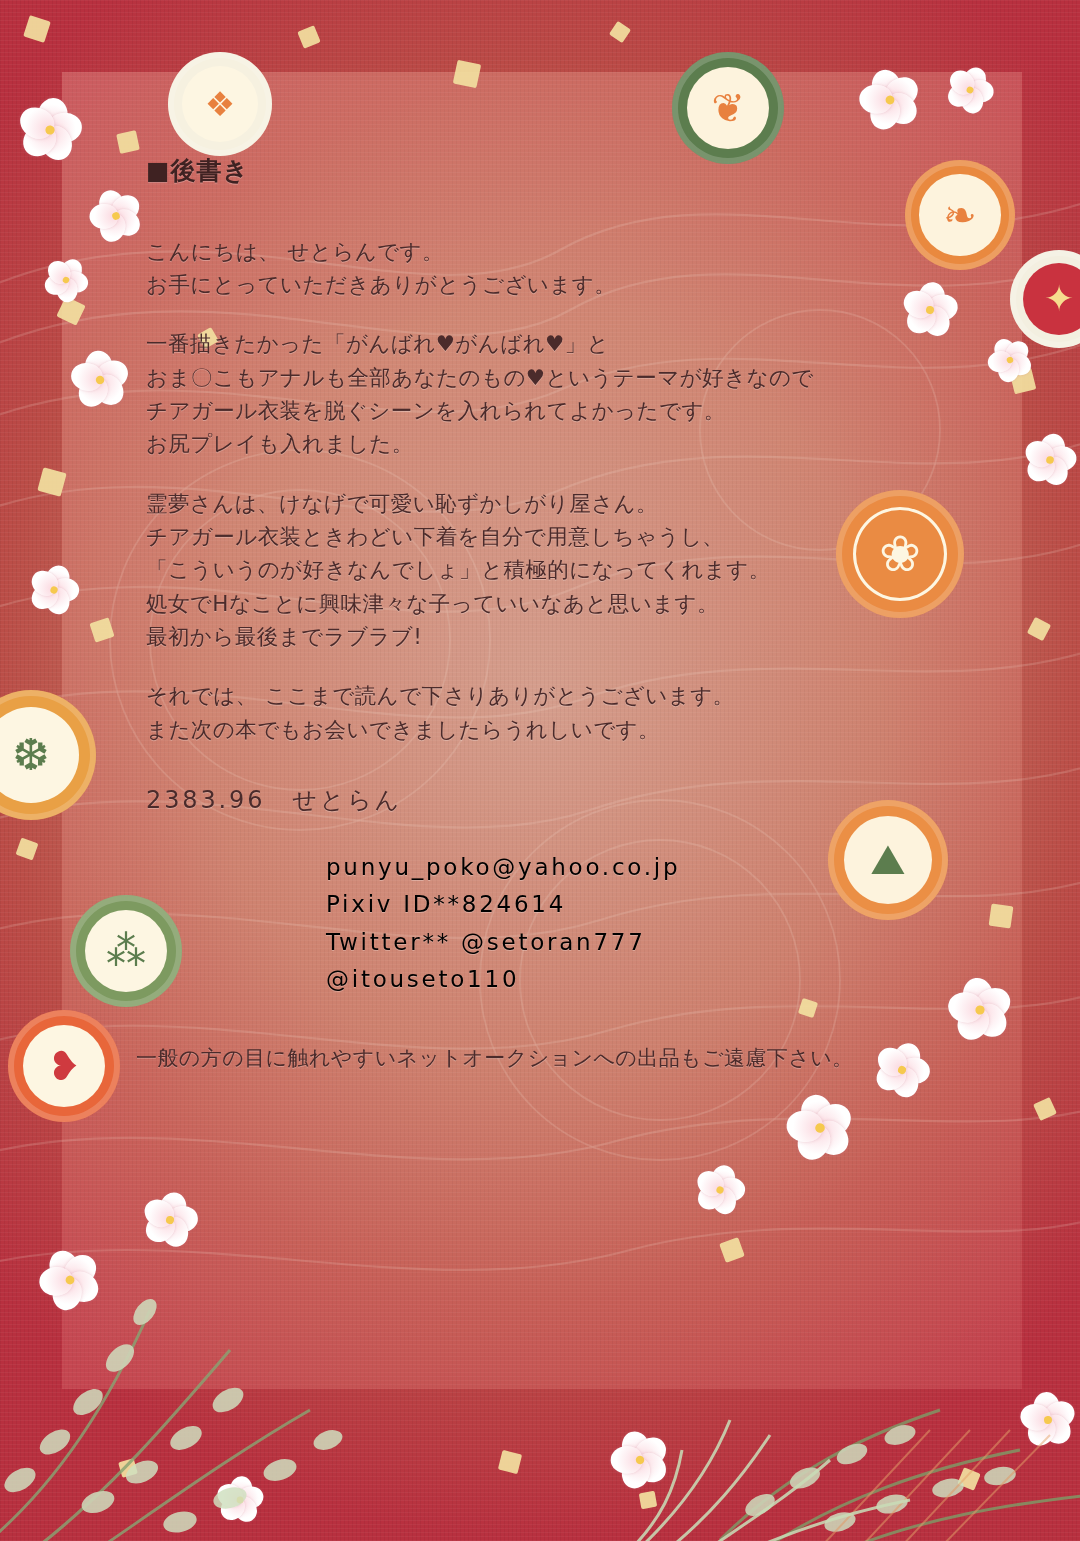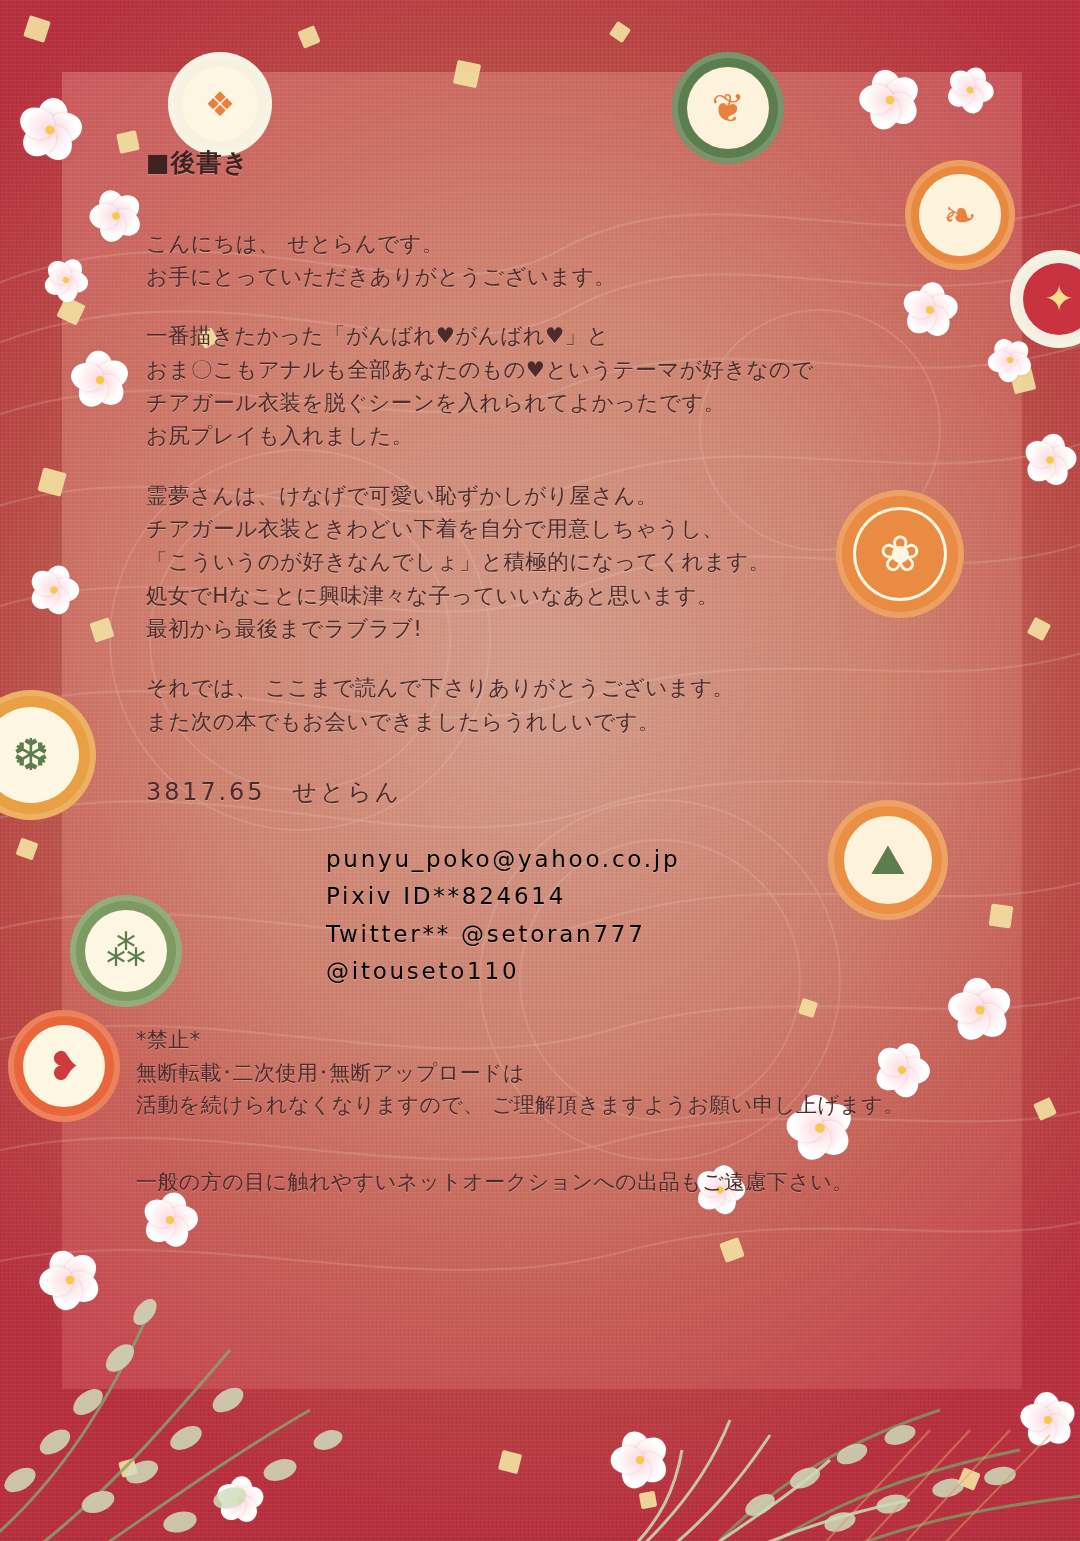--- a/index.html
+++ b/index.html
@@ -95,21 +95,21 @@
     background: #f6c94e; border-radius: 50%;
   }
 
   
   .spray { position: absolute; opacity: .92; }
   .spray svg { display: block; }
 
   
   .content {
     position: absolute;
-    left: 146px; top: 144px;
+    left: 146px; top: 152px;
     width: 820px;
     color: #4b2b2b;
     font-size: 21.5px;
     line-height: 1.55;
     letter-spacing: .02em;
     text-shadow: 0 1px 0 rgba(255,255,255,.25);
   }
   .heading {
     font-size: 25px;
     font-weight: 700;
@@ -470,33 +470,28 @@
       <div>「こういうのが好きなんでしょ」と積極的になってくれます。</div>
       <div>処女でHなことに興味津々な子っていいなあと思います。</div>
       <div>最初から最後までラブラブ!</div>
     </div>
 
     <div class="para">
       <div>それでは、 ここまで読んで下さりありがとうございます。</div>
       <div>また次の本でもお会いできましたらうれしいです。</div>
     </div>
 
-    <div class="sign">3817.65　せとらん</div>
+    <div class="sign">2383.96　せとらん</div>
 
     <div class="contact">
       <div>punyu_poko@yahoo.co.jp</div>
       <div>Pixiv ID**824614</div>
       <div>Twitter** @setoran777</div>
       <div>@itouseto110</div>
     </div>
 
-    <div class="notice">
-      <div>*禁止*</div>
-      <div class="small">無断転載･二次使用･無断アップロードは</div>
-      <div class="small">活動を続けられなくなりますので、 ご理解頂きますようお願い申し上げます。</div>
-    </div>
 
     <div class="footer-note">
       <div>一般の方の目に触れやすいネットオークションへの出品もご遠慮下さい。</div>
     </div>
 
   </div>
 </div>
 
 </body></html>

